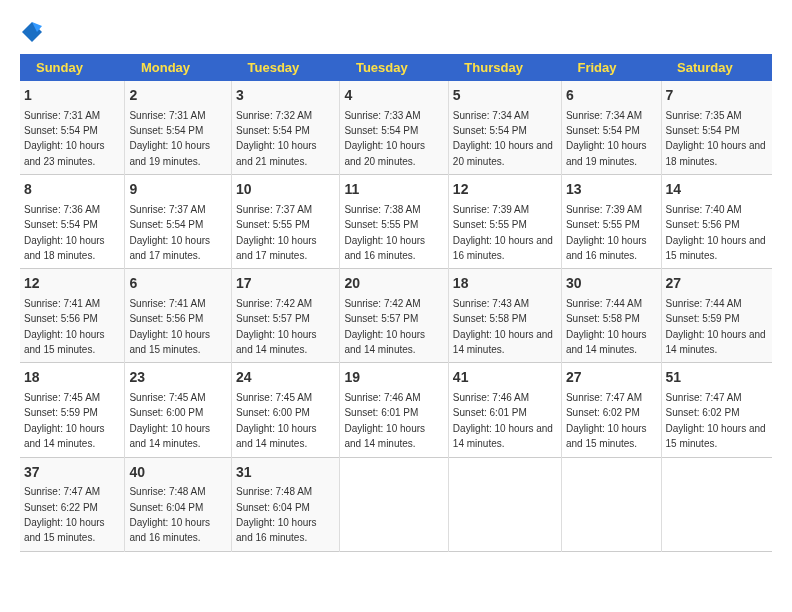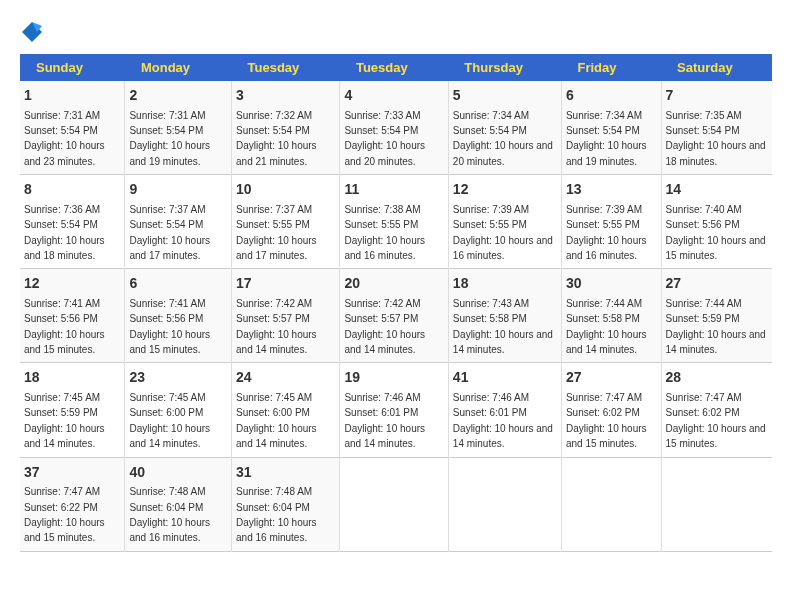--- a/index.html
+++ b/index.html
@@ -288,21 +288,21 @@
         <span class="cell-text">Sunset: 6:01 PM</span><br>
         <span class="cell-text">Daylight: 10 hours and 14 minutes.</span>
       </td>
         <td>
         <span class="day-number">27</span>
         <span class="cell-text">Sunrise: 7:47 AM</span><br>
         <span class="cell-text">Sunset: 6:02 PM</span><br>
         <span class="cell-text">Daylight: 10 hours and 15 minutes.</span>
       </td>
         <td>
-        <span class="day-number">28</span>
+        <span class="day-number">51</span>
         <span class="cell-text">Sunrise: 7:47 AM</span><br>
         <span class="cell-text">Sunset: 6:02 PM</span><br>
         <span class="cell-text">Daylight: 10 hours and 15 minutes.</span>
       </td>
       </tr>
       <tr>
         <td>
         <span class="day-number">37</span>
         <span class="cell-text">Sunrise: 7:47 AM</span><br>
         <span class="cell-text">Sunset: 6:22 PM</span><br>

